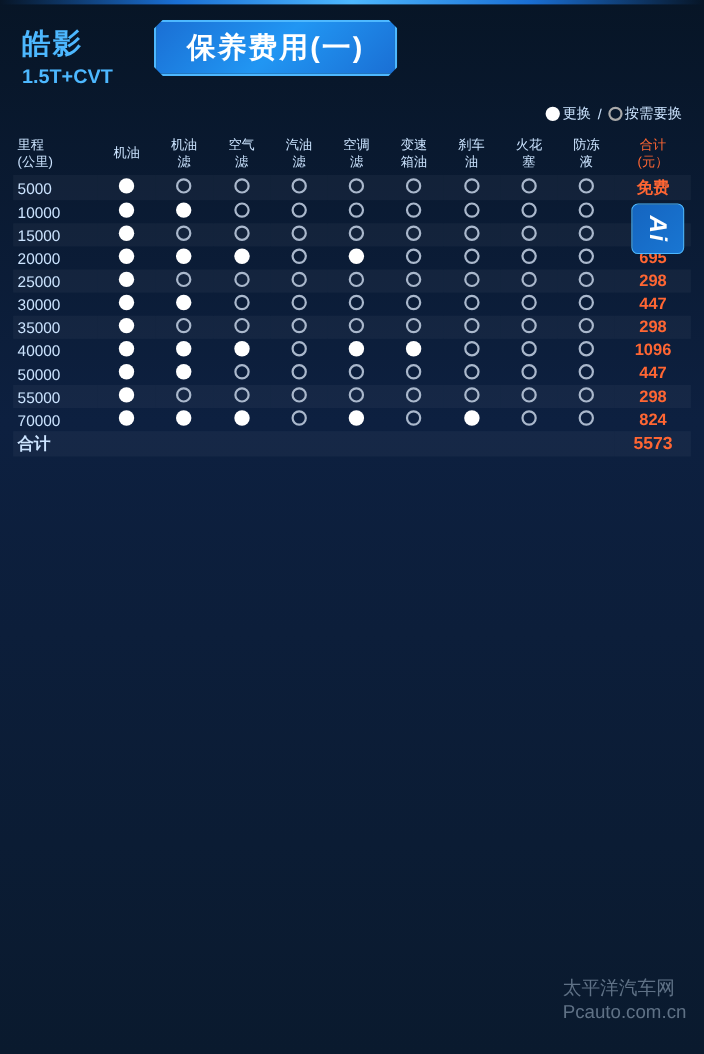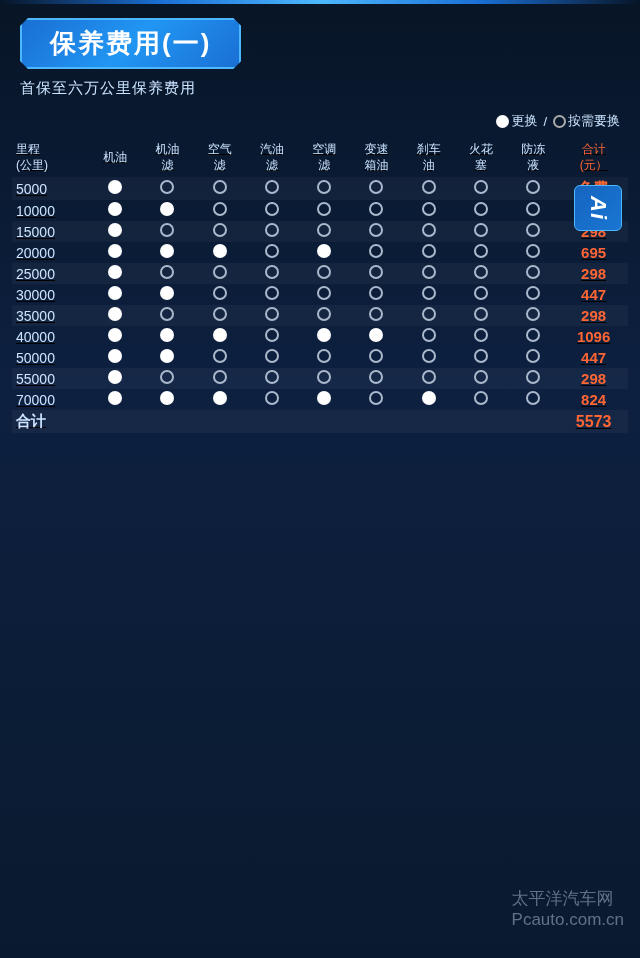--- a/index.html
+++ b/index.html
@@ -99,21 +99,20 @@
       background: transparent;
     }
     
     .table-wrap {
       padding: 0 12px;
     }
     table {
       width: 100%;
       border-collapse: collapse;
       table-layout: fixed;
-      text-decoration: underline;
     }
     th, td {
       text-align: center;
       vertical-align: middle;
       padding: 2px 1px;
       color: #d0e8ff;
       font-size: 13px;
     }
     th {
       color: #cce4ff;
@@ -213,23 +212,26 @@
     }
   </style>
 </head>
 <body>
 
 <div class="bg-overlay"></div>
 <div class="container">
   <div class="top-deco"></div>
 
   <div class="header">
+    <div class="car-name-block">
+      <span class="car-name">皓影</span>
+      <span class="car-model">1.5T+CVT</span>
+    </div>
     <div class="title-block">
       <div class="main-title">保养费用(一)</div>
-      <div class="subtitle">首保至六万公里保养费用</div>
     </div>
   </div>
 
   <div class="legend">
     <span class="legend-filled"></span>
     <span>更换</span>
     <span style="margin: 0 4px;">/</span>
     <span class="legend-empty"></span>
     <span>按需要换</span>
   </div>

